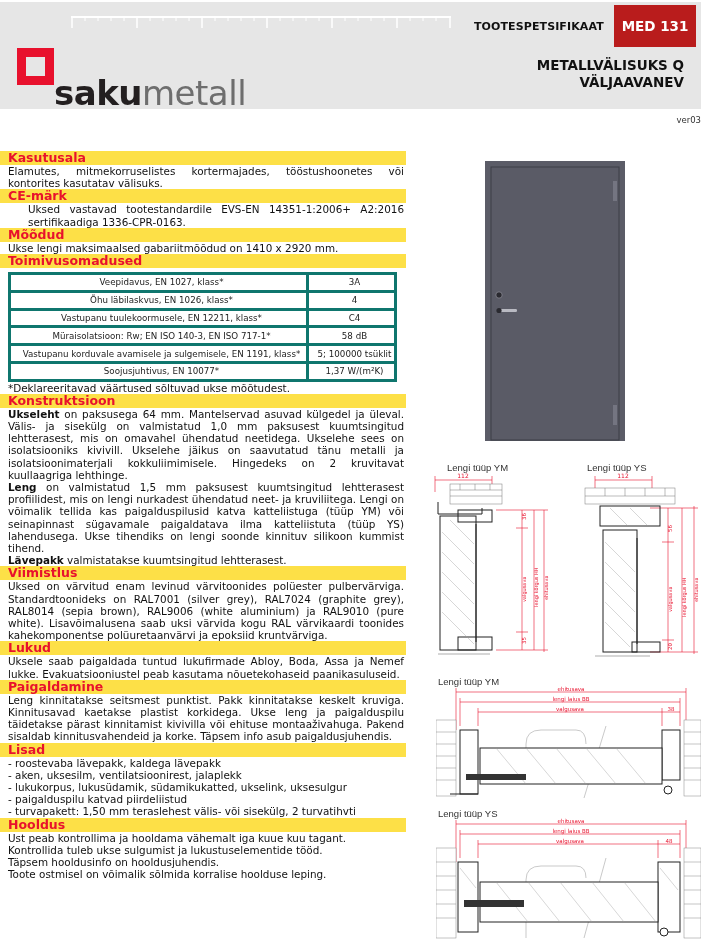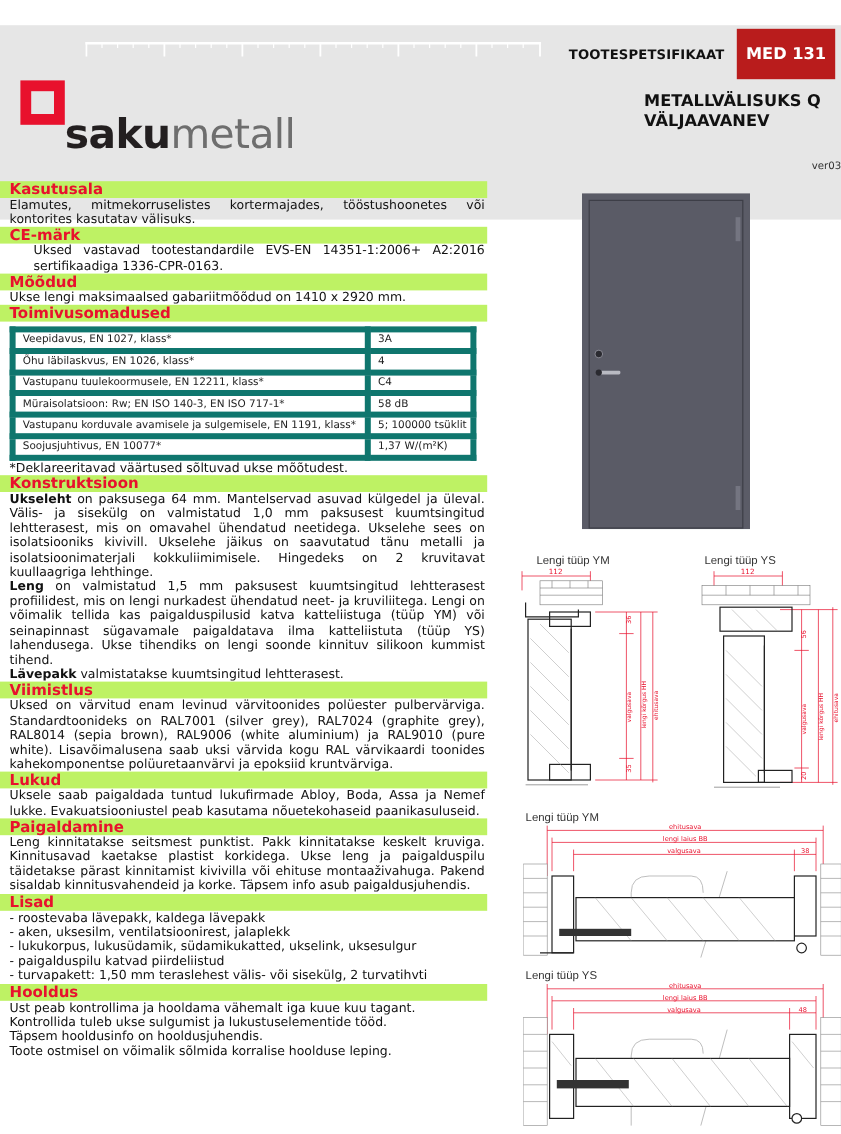--- a/index.html
+++ b/index.html
@@ -1,38 +1,38 @@
 <!DOCTYPE html>
 <html><head>
 <meta charset="utf-8">
 <style>
   * { box-sizing: border-box; margin: 0; padding: 0; }
   html, body { width: 701px; height: 945px; background: #ffffff; overflow: hidden; }
   body { position: relative; font-family: "DejaVu Sans", "Liberation Sans", sans-serif; color: #111; }
 
   
-  .header { position: absolute; left: 0; top: 21px; width: 701px; height: 162px; background: #e6e6e6; }
+  .header { position: absolute; left: 0; top: 2px; width: 701px; height: 107px; background: #e6e6e6; }
   .ruler { position: absolute; left: 71px; top: 14px; width: 380px; height: 14px; }
   .spec-label { position: absolute; left: 474px; top: 18px; font-size: 11px; font-weight: bold; color: #111; letter-spacing: 0.1px; }
   .med-badge { position: absolute; left: 614px; top: 3px; width: 82px; height: 42px; background: #b91c1c; color: #fff; font-weight: bold; font-size: 13.5px; display: flex; align-items: center; justify-content: center; }
   .logo-square { position: absolute; left: 17px; top: 46px; width: 37px; height: 37px; border: 9px solid #e8112d; background: #e6e6e6; }
   .logo-text { position: absolute; left: 54px; top: 74px; font-size: 34px; letter-spacing: -0.5px; line-height: 1; font-family: "DejaVu Sans", sans-serif; }
   .logo-text .b { font-weight: bold; color: #231f20; }
   .logo-text .l { font-weight: normal; color: #6e6e6e; }
-  .title-block { position: absolute; right: 17px; top: 55px; font-weight: bold; font-size: 13.5px; line-height: 17px; color: #111; }
+  .title-block { position: absolute; right: 17px; top: 55px; text-align: right; font-weight: bold; font-size: 13.5px; line-height: 17px; color: #111; }
   .version { position: absolute; right: 0; top: 113px; font-size: 8.5px; color: #333; }
 
   
   .left { position: absolute; left: 0; top: 151px; width: 406px; }
-  .sec-h { background: #bef264; color: #e8112d; font-weight: bold; font-size: 12.5px; line-height: 14px; height: 14px; padding-left: 8px; }
+  .sec-h { background: #fde047; color: #e8112d; font-weight: bold; font-size: 12.5px; line-height: 14px; height: 14px; padding-left: 8px; }
   .p { font-size: 10.4px; line-height: 12.2px; padding-left: 8px; padding-right: 2px; text-align: justify; color: #111; }
   .p b { font-weight: bold; }
   .p.left-align { text-align: left; }
   .spec-table { margin: 4px 0 0 8px; width: 389px; border-collapse: collapse; }
-  .spec-table td { border: 5px solid #0f766e; font-size: 8.7px; height: 17.8px; padding: 0 0 0 6px; color: #222; }
+  .spec-table td { border: 3px solid #0f766e; font-size: 8.7px; height: 17.8px; padding: 0 0 0 6px; color: #222; text-align: center; }
   .spec-table td.v { width: 88px; }
   .note { font-size: 10.4px; line-height: 12px; padding-left: 8px; }
 
   
   .door { position: absolute; left: 485px; top: 161px; width: 140px; height: 280px; }
   .diagram-label { position: absolute; font-size: 9.5px; color: #333; font-family: "Liberation Sans", sans-serif; }
   .diagram { position: absolute; }
 </style>
 </head>
 <body>

